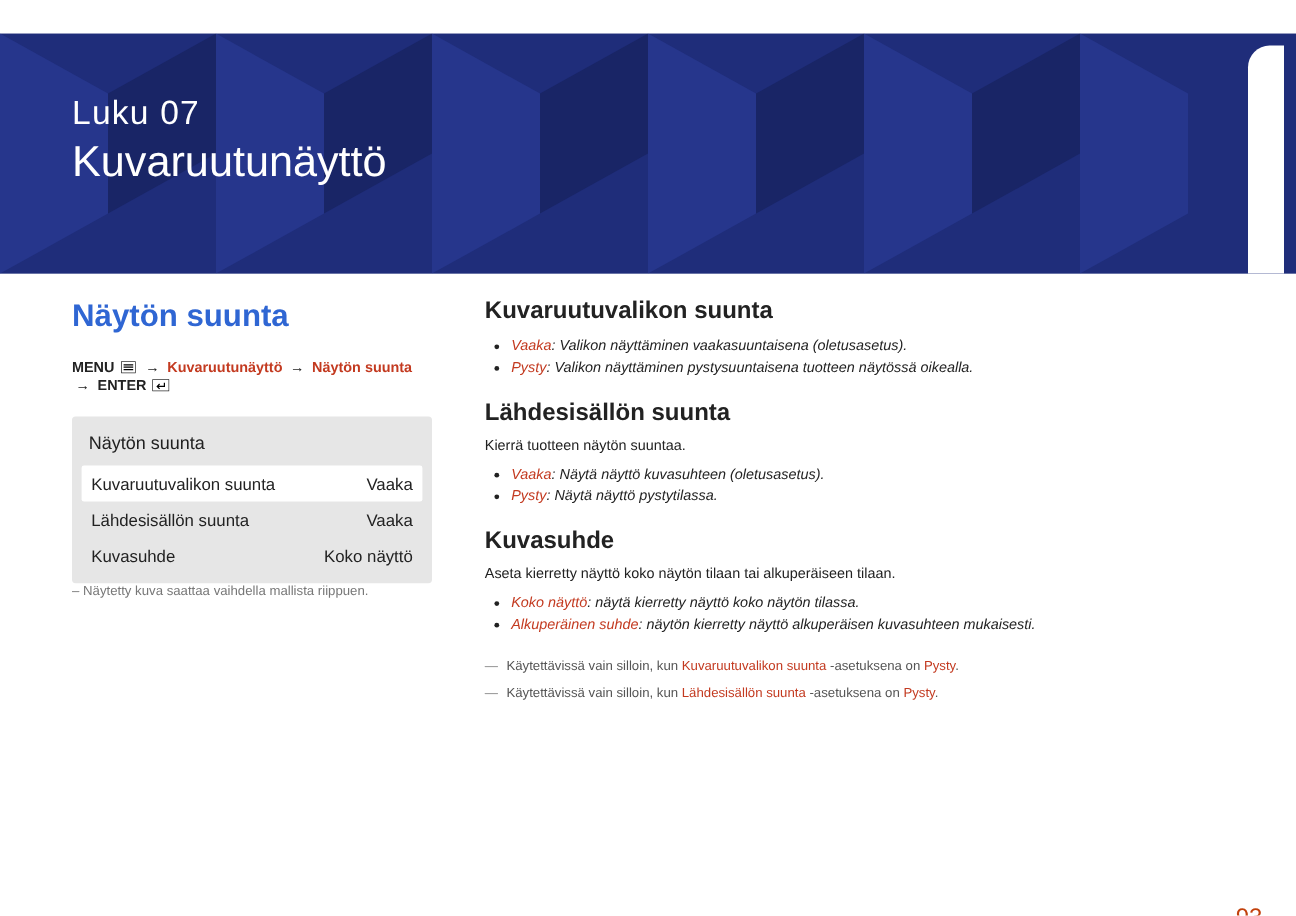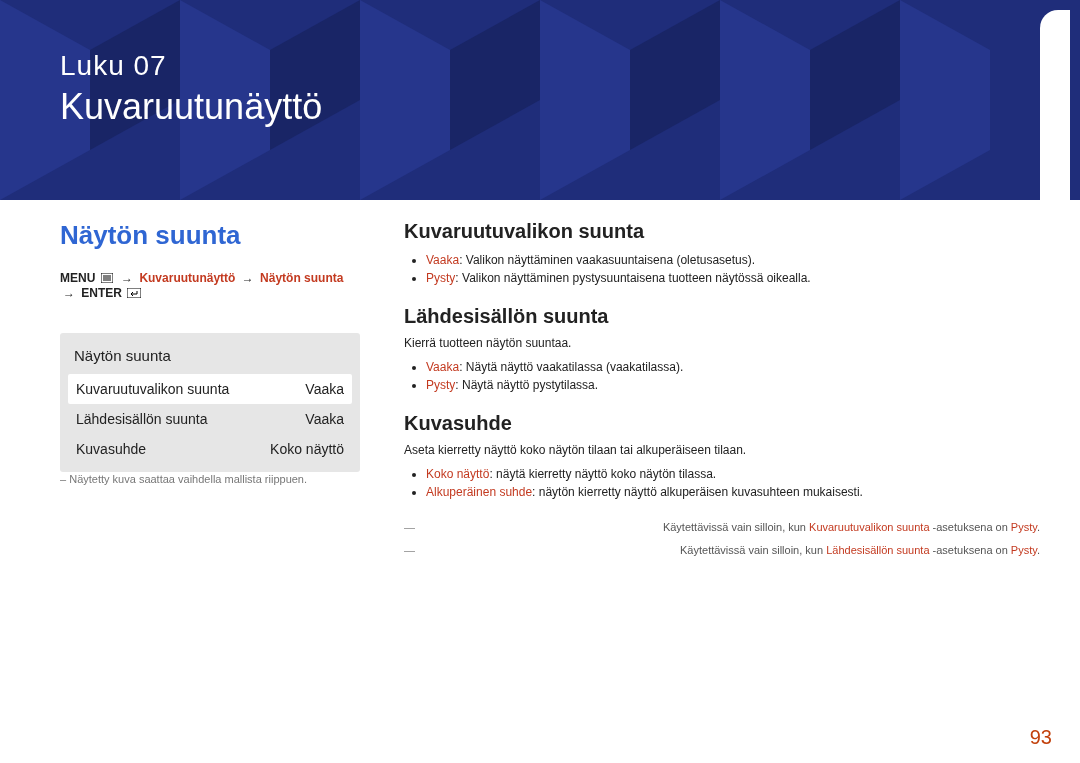--- a/index.html
+++ b/index.html
@@ -16,20 +16,21 @@
     height: 763px;
     position: relative;
     box-sizing: border-box;
   }
   .banner {
     position: relative;
     width: 100%;
     height: 200px;
     background: #1f2d7a;
     overflow: hidden;
+    margin-top: 28px;
   }
   .banner svg.pattern {
     position: absolute;
     inset: 0;
   }
   .banner::after {
     content: "";
     position: absolute;
     top: 10px;
     right: 10px;
@@ -71,21 +72,21 @@
   }
   h2.section-title {
     color: #2f66d3;
     font-size: 26px;
     font-weight: 600;
     margin: 0 0 20px 0;
   }
   .breadcrumb {
     font-size: 12px;
     font-weight: 700;
-    margin-bottom: 32px;
+    margin-bottom: 18px;
   }
   .breadcrumb .hl { color: #c33a20; }
   .breadcrumb .icon {
     display: inline-block;
     vertical-align: middle;
     margin: 0 2px;
   }
   .breadcrumb .arrow { margin: 0 3px; }
   .menu-preview {
     background: #e6e6e6;
@@ -122,30 +123,30 @@
     margin: 0 0 8px 0;
   }
   ul.bullets {
     margin: 0 0 18px 0;
     padding-left: 22px;
     font-size: 12px;
   }
   ul.bullets li {
     margin: 0 0;
     line-height: 1.5;
+    font-style: italic;
   }
   .opt { color: #c33a20; }
   .note-line {
     font-size: 11px;
     color: #555;
     margin: 6px 0;
     position: relative;
     padding-left: 18px;
     line-height: 1.5;
-    text-align: right;
   }
   .note-line::before {
     content: "―";
     position: absolute;
     left: 0;
     color: #888;
   }
   .page-num {
     position: absolute;
     right: 28px;
@@ -238,21 +239,21 @@
 
     <div class="col-right" id="right-col">
     <h3 class="sub-heading">Kuvaruutuvalikon suunta</h3>
         <ul class="bullets">
           <li><span class="opt">Vaaka</span><span>: Valikon näyttäminen vaakasuuntaisena (oletusasetus).</span></li>
           <li><span class="opt">Pysty</span><span>: Valikon näyttäminen pystysuuntaisena tuotteen näytössä oikealla.</span></li>
         </ul>
         <h3 class="sub-heading">Lähdesisällön suunta</h3>
         <p class="desc">Kierrä tuotteen näytön suuntaa.</p>
         <ul class="bullets">
-          <li><span class="opt">Vaaka</span><span>: Näytä näyttö vaakatilassa (vaakatilassa).</span></li>
+          <li><span class="opt">Vaaka</span><span>: Näytä näyttö kuvasuhteen (oletusasetus).</span></li>
           <li><span class="opt">Pysty</span><span>: Näytä näyttö pystytilassa.</span></li>
         </ul>
         <h3 class="sub-heading">Kuvasuhde</h3>
         <p class="desc">Aseta kierretty näyttö koko näytön tilaan tai alkuperäiseen tilaan.</p>
         <ul class="bullets">
           <li><span class="opt">Koko näyttö</span><span>: näytä kierretty näyttö koko näytön tilassa.</span></li>
           <li><span class="opt">Alkuperäinen suhde</span><span>: näytön kierretty näyttö alkuperäisen kuvasuhteen mukaisesti.</span></li>
         </ul>
         <div class="note-line"><span>Käytettävissä vain silloin, kun </span><span class="opt">Kuvaruutuvalikon suunta</span><span> -asetuksena on </span><span class="opt">Pysty</span><span>.</span></div>
         <div class="note-line"><span>Käytettävissä vain silloin, kun </span><span class="opt">Lähdesisällön suunta</span><span> -asetuksena on </span><span class="opt">Pysty</span><span>.</span></div>

